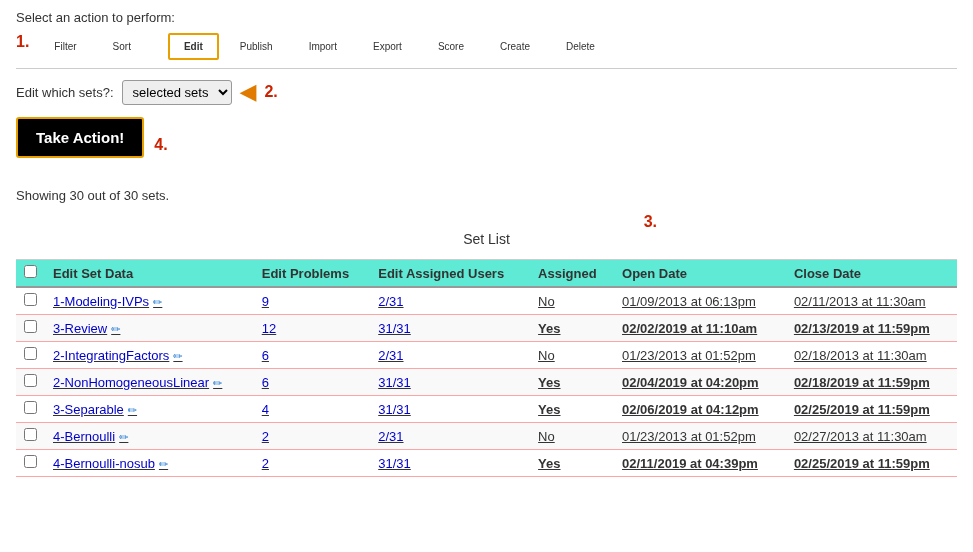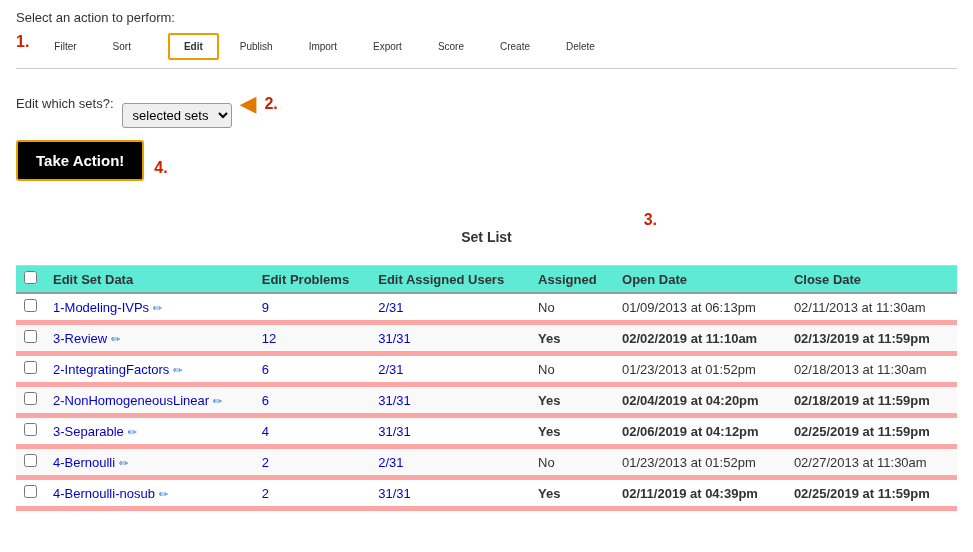--- a/index.html
+++ b/index.html
@@ -26,49 +26,48 @@
       margin-left: 16px;
     }
 
     .edit-row { display: flex; align-items: center; gap: 8px; margin-bottom: 10px; font-size: 13px; }
     .edit-row label { font-weight: normal; }
     .edit-row select {
       padding: 3px 6px;
       font-size: 13px;
       border: 1px solid #999;
       border-radius: 3px;
-      margin-top: 24px;
     }
 
     .take-action-btn {
       background: #000000;
       color: #fff;
       border: 2px solid #e8a000;
       padding: 10px 18px;
       font-size: 15px;
       font-weight: bold;
       cursor: pointer;
       border-radius: 3px;
       margin-bottom: 14px;
     }
 
     .showing-text { font-size: 13px; margin-bottom: 10px; }
 
-    .set-list-header { text-align: center; font-weight: bold; font-size: 14px; margin-bottom: 20px; }
+    .set-list-header { text-align: center; font-weight: normal; font-size: 14px; margin-bottom: 12px; }
 
     table { width: 100%; border-collapse: collapse; font-size: 13px; }
     thead th {
       background: #5eead4;
       border-bottom: 2px solid #999;
       border-top: 1px solid #ccc;
       padding: 5px 8px;
       text-align: left;
       font-weight: bold;
     }
-    tbody tr { border-bottom: 5px solid #fca5a5; }
+    tbody tr { border-bottom: 1px solid #fca5a5; text-decoration: underline; }
     tbody td { padding: 5px 8px; vertical-align: middle; }
     tbody tr:nth-child(even) { background: #f9f9f9; }
 
     .cb-col { width: 22px; text-align: center; }
     .link { color: #0000cc; text-decoration: none; cursor: pointer; }
 
     .edit-icon {
       color: #0066cc;
       font-size: 11px;
       cursor: pointer;
@@ -116,20 +115,21 @@
     </select>
     <span class="annotation-arrow">◀</span>
     <span class="step-num">2.</span>
   </div>
 
   <div style="display:flex; align-items:center; gap:10px; margin-bottom:16px;">
     <button class="take-action-btn">Take Action!</button>
     <span class="step-num">4.</span>
   </div>
 
+  <div class="showing-text">Showing 30 out of 30 sets.</div>
 
   <div style="display:flex; justify-content:flex-end; margin-bottom:0; padding-right:300px;">
     <span class="step-num">3.</span>
   </div>
 
   <div class="set-list-header">Set List</div>
 
   <table>
     <thead>
       <tr>

